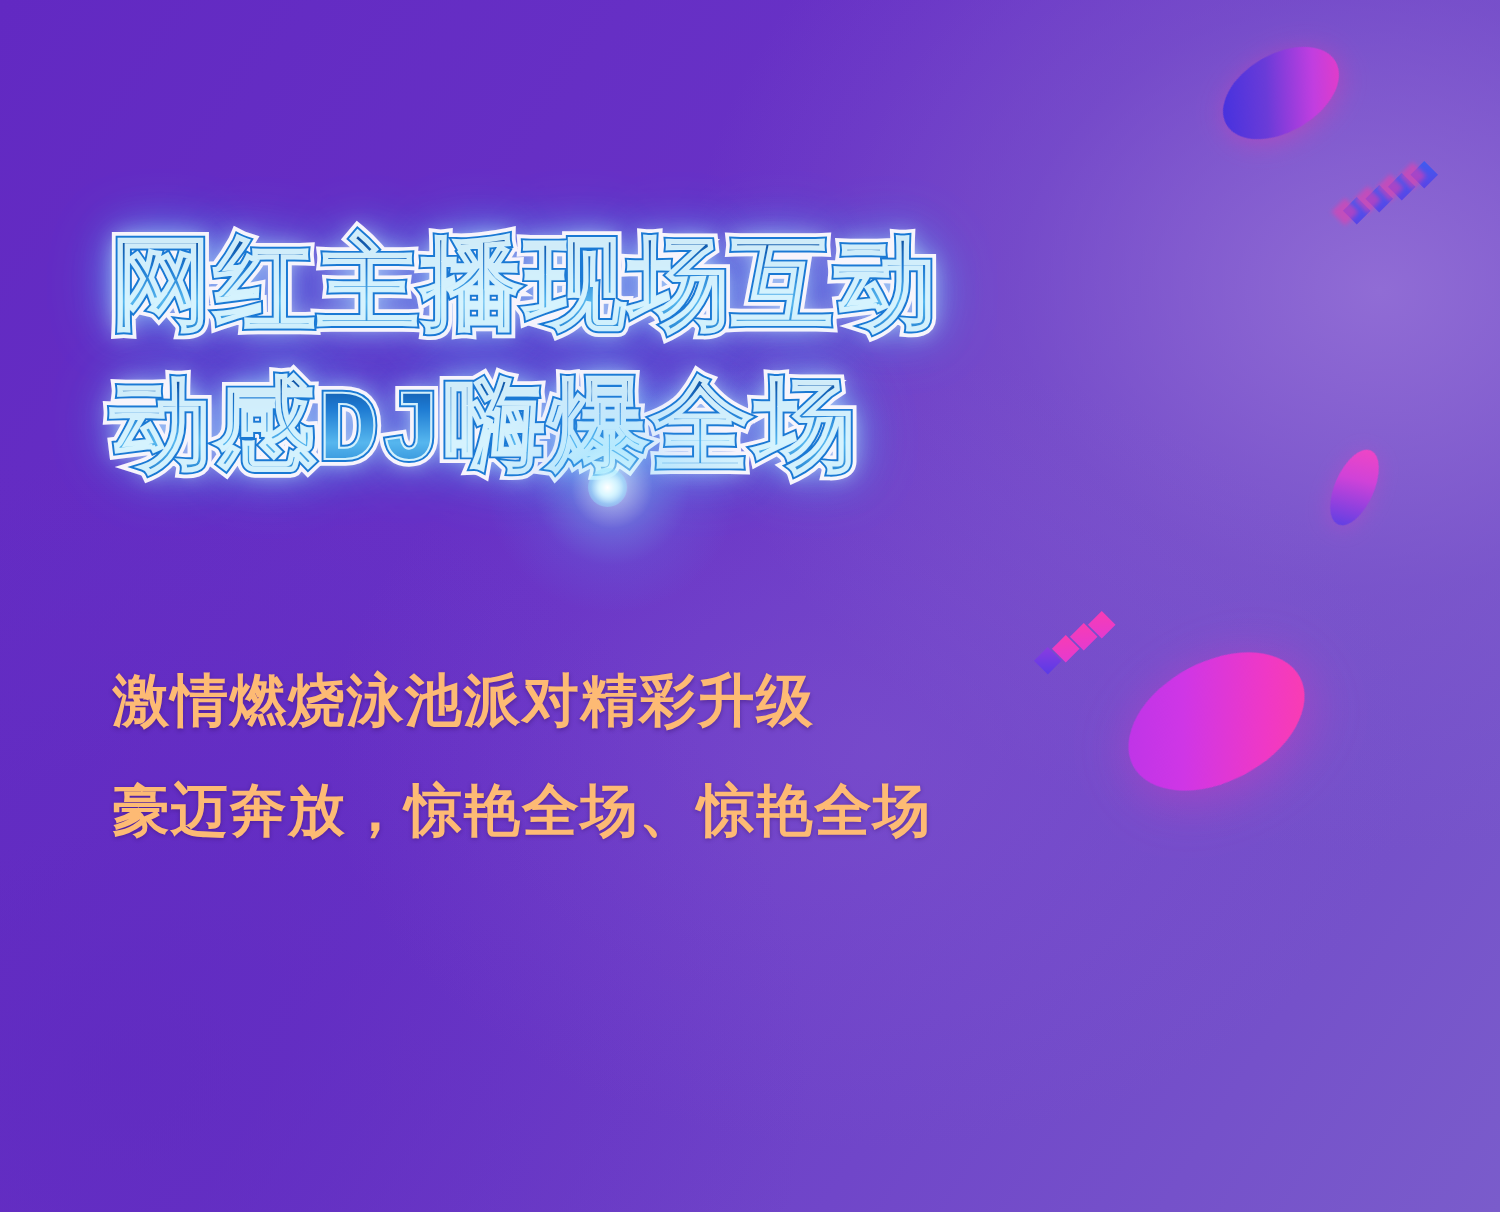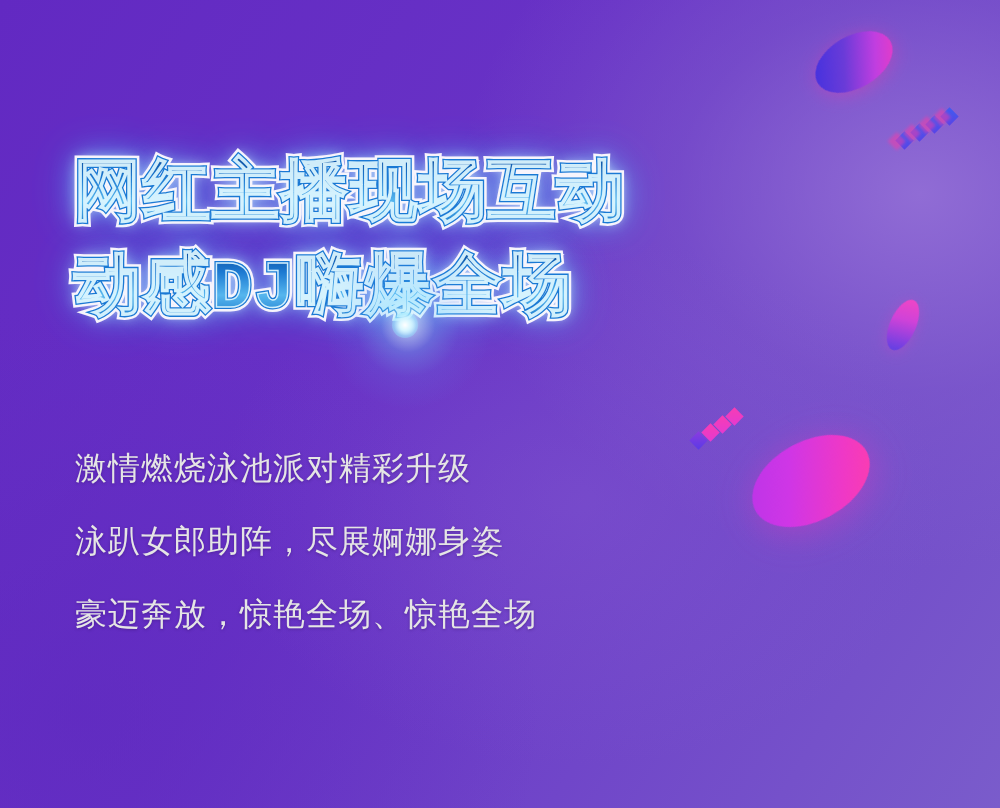--- a/index.html
+++ b/index.html
@@ -162,24 +162,24 @@
   }
   .hl-line-2 { margin-top: 4px; }
 
   
   .body-copy {
     position: absolute;
     left: 75px; top: 432px;
     width: 830px;
   }
   .body-line {
-    color: #e5e5e5;
-    font-size: 32px;
+    color: #fdba74;
+    font-size: 38px;
     line-height: 73px;
-    font-weight: 400;
+    font-weight: 700;
     letter-spacing: 1px;
     white-space: nowrap;
     text-shadow: 0 1px 3px rgba(40,10,80,0.35);
   }
 </style>
 </head>
 <body>
 
 <div id="poster">
 
@@ -222,17 +222,16 @@
       <span class="hl-inner">动感DJ嗨爆全场</span>
     </div>
 
   </div>
 
   <div class="flare"></div>
   <div class="flare-core"></div>
 
   <div class="body-copy">
     <div class="body-line">激情燃烧泳池派对精彩升级</div>
-    <div class="body-line">泳趴女郎助阵，尽展婀娜身姿</div>
     <div class="body-line">豪迈奔放，惊艳全场、惊艳全场</div>
   </div>
 
 </div>
 
 </body></html>

